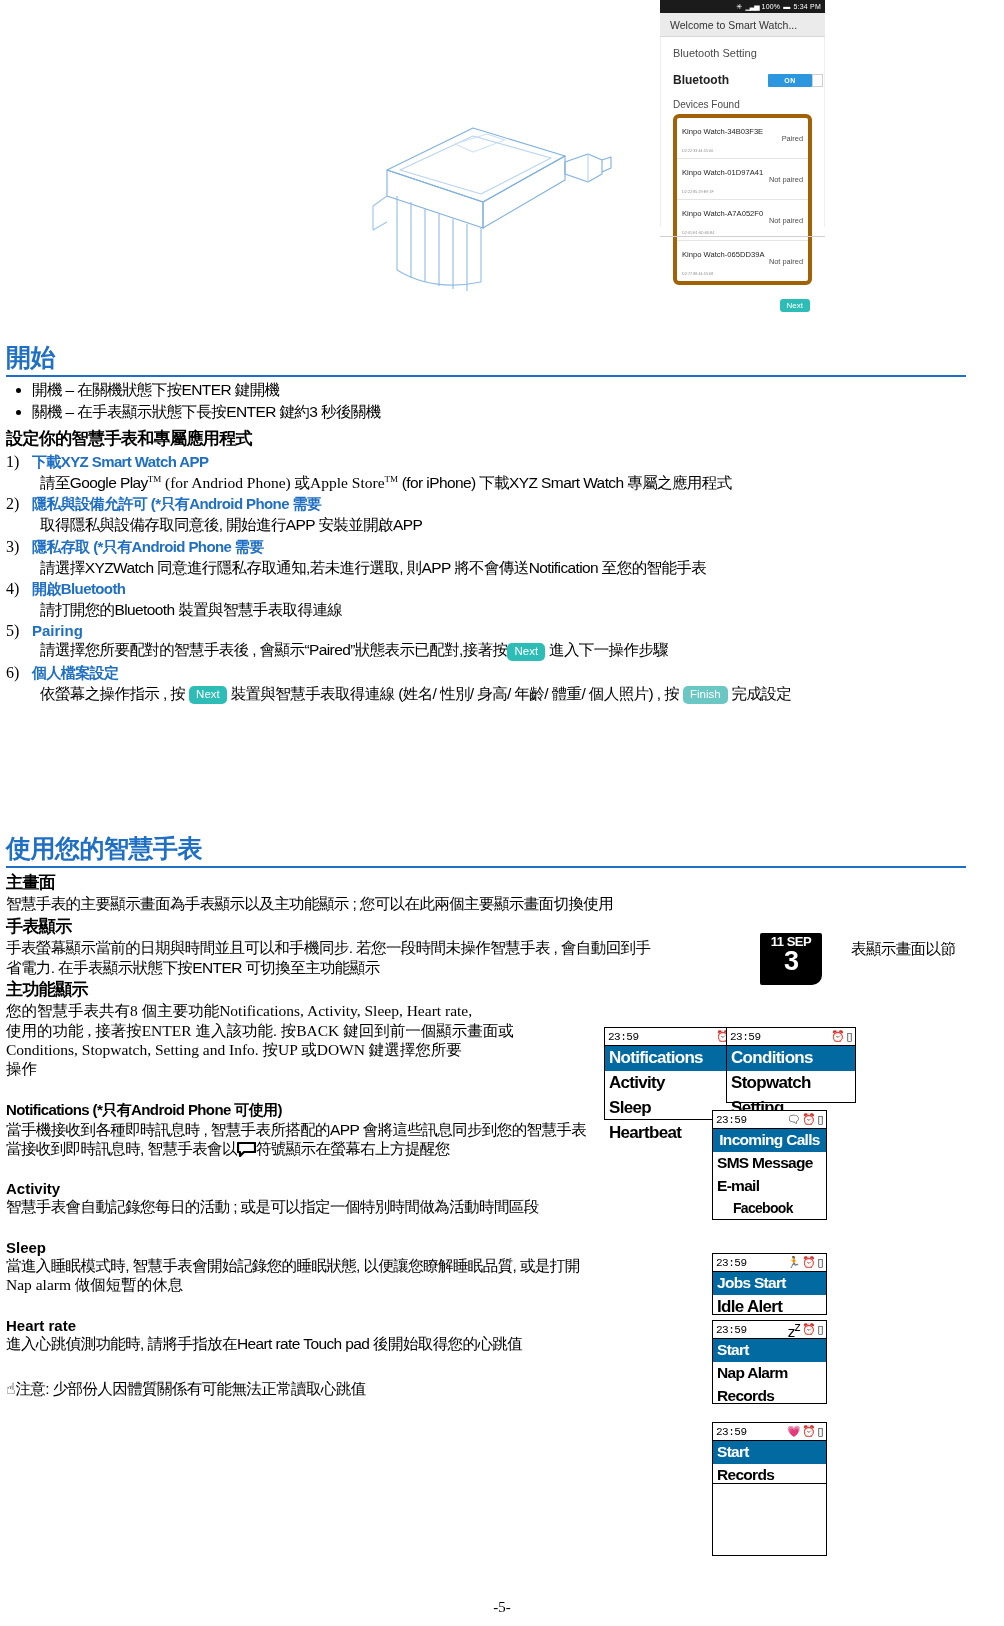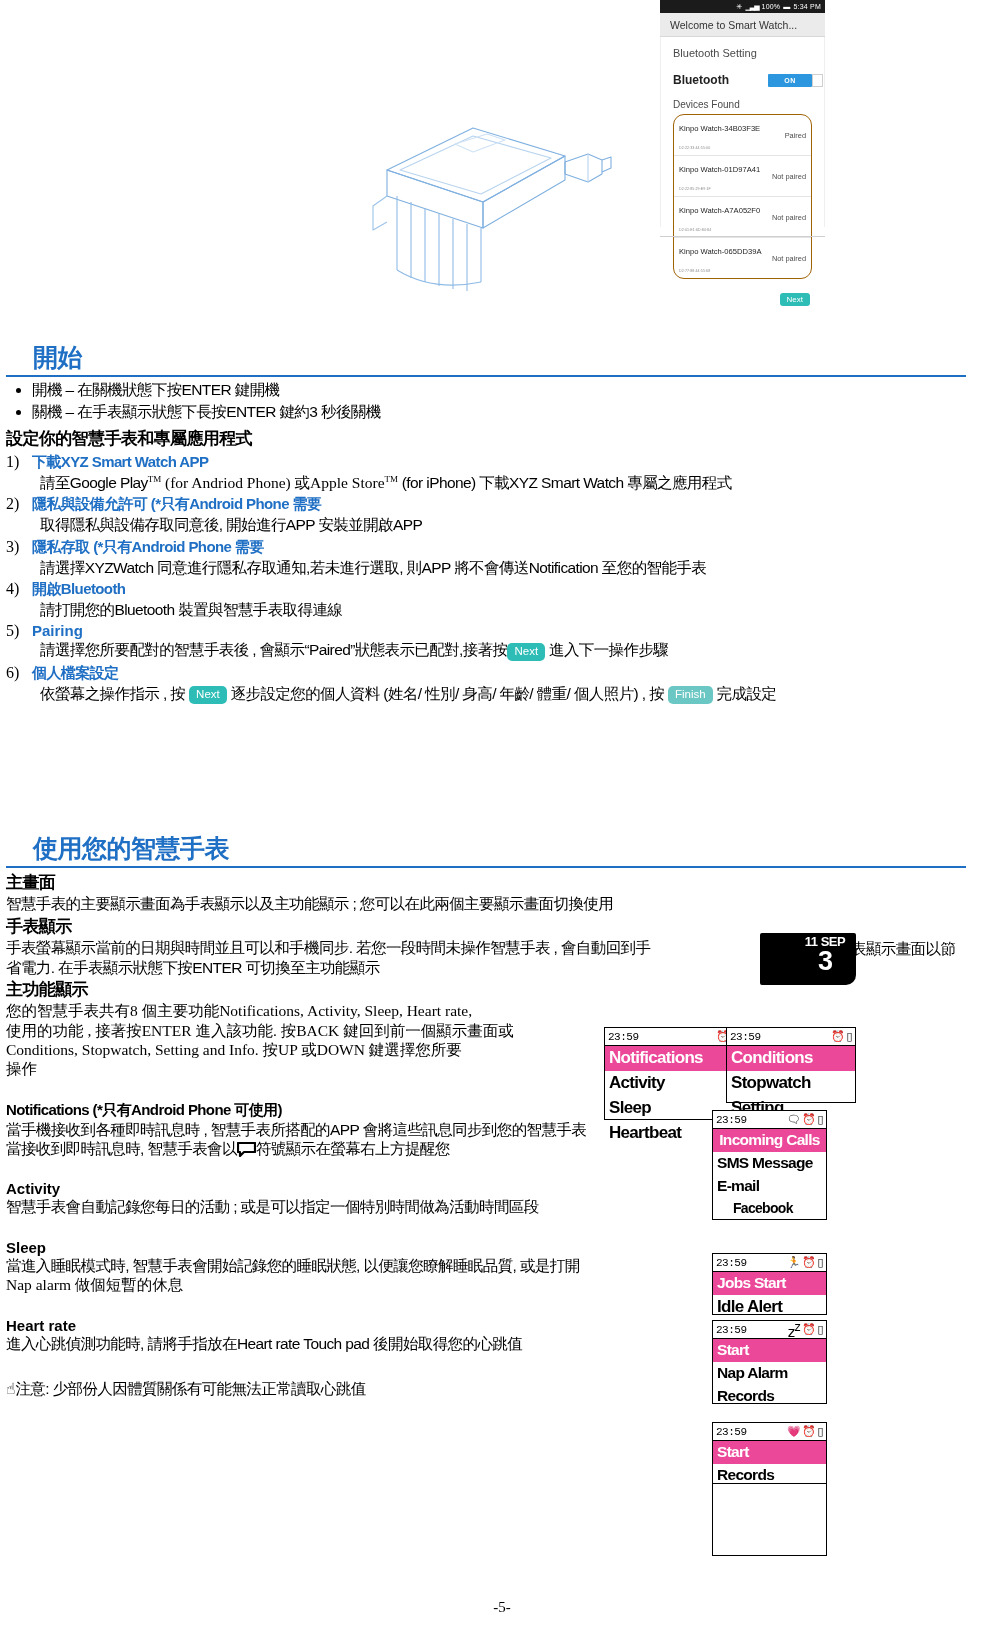--- a/index.html
+++ b/index.html
@@ -32,38 +32,38 @@
   .ps-row{display:flex;align-items:center;justify-content:space-between;margin-bottom:12px;}
   .ps-bt{font-size:12px;font-weight:bold;color:#222;}
   .ps-toggle{
     width:44px;height:13px;background:#2c97de;border-radius:1px;
     color:#fff;font-size:7px;font-weight:bold;display:flex;align-items:center;
     justify-content:center;letter-spacing:.5px;position:relative;
   }
   .ps-toggle::after{content:"";position:absolute;right:-11px;top:0;width:11px;height:13px;
     background:#fff;border:1px solid #cfcfcf;box-sizing:border-box;}
   .ps-h2{font-size:10px;color:#4a4a4a;margin:2px 0 4px 0;}
-  .ps-list{border:1px solid #a16207;border-radius:11px;overflow:hidden;}
+  .ps-list{border:4px solid #a16207;border-radius:6px;overflow:hidden;}
   .ps-item{display:flex;align-items:center;justify-content:space-between;
     padding:2px 5px 2px 5px;border-bottom:1px solid #e4e4e4;}
   .ps-item:last-child{border-bottom:none;align-items:center;}
   .ps-name{font-size:7.6px;color:#232323;line-height:1.15;}
   .ps-mac{font-size:3.6px;color:#8a8a8a;letter-spacing:.1px;}
   .ps-state{font-size:7.4px;color:#4d4d4d;white-space:nowrap;padding-left:4px;}
   .ps-next-wrap{display:flex;justify-content:flex-end;padding:14px 2px 0 0;}
   .ps-next{
     background:#2ebdb6;color:#fff;font-size:8px;padding:2px 7px;border-radius:3px;
     font-family:"Liberation Sans", sans-serif;
   }
   .ps-rule{position:absolute;left:0;top:236px;width:165px;border-top:1px solid #cfcfcf;}
 
   
   .h-blue{
     color:#1f6fc4;font-weight:bold;font-family:Liberation Sans, sans-serif;
-    font-size:25px;letter-spacing:-.5px;margin-left:27px;
+    font-size:25px;letter-spacing:-.5px;
   }
   .rule{border-bottom:2px solid #1f6fc4;margin-top:1px;}
   .h-black{
     font-weight:bold;font-family:"Liberation Sans", sans-serif;font-size:17px;
     letter-spacing:-.5px;color:#000;
   }
   .h-sub{
     color:#1f6fc4;font-weight:bold;font-family:"Liberation Sans", sans-serif;font-size:15px;
   }
   .h-sec{font-weight:bold;font-family:"Liberation Sans", sans-serif;font-size:15px;color:#000;}
@@ -77,42 +77,42 @@
     display:inline-block;background:#2ebdb6;color:#fff;border-radius:5px;
     font-family:"Liberation Sans", sans-serif;font-size:11.5px;
     padding:1px 7px;vertical-align:middle;line-height:1.35;
   }
   .chip.lite{background:#6bc7c3;}
 
   
   .datebadge{
     position:absolute;left:760px;top:933px;width:62px;height:52px;background:#000;color:#fff;
     font-family:"Liberation Sans", sans-serif;border-radius:2px 2px 10px 2px;
-    display:flex;flex-direction:column;align-items:center;justify-content:flex-start;padding-left:34px;
+    display:flex;flex-direction:column;align-items:center;justify-content:flex-start;
   }
   .datebadge .d1{font-size:13px;font-weight:bold;letter-spacing:-.5px;margin-top:1px;}
   .datebadge .d2{font-size:27px;font-weight:bold;line-height:.95;letter-spacing:-1px;}
 
   
   .lcd{
     position:absolute;background:#fff;border:1.5px solid #000;
     font-family:"Liberation Sans", sans-serif;box-sizing:border-box;
   }
   .lcd .bar{
     display:flex;align-items:center;justify-content:space-between;
     padding:0 3px;height:17px;border-bottom:1.5px solid #000;font-size:11px;
     font-family:"Liberation Mono", monospace;letter-spacing:-.5px;
   }
   .lcd .bar .icons{display:flex;align-items:center;gap:2px;font-size:11px;
     font-family:"DejaVu Sans", sans-serif;}
   .lcd .row{
     font-size:17px;font-weight:bold;padding:1px 4px;letter-spacing:-.7px;
     line-height:1.35;white-space:nowrap;
   }
-  .lcd .row.sel{background:#ec4899;color:#fff;}
+  .lcd .row.sel{background:#0369a1;color:#fff;}
 
   .note-sym{font-family:"DejaVu Sans", sans-serif;}
   .pgnum{
     position:absolute;left:0;right:0;bottom:10px;text-align:center;
     font-size:15px;font-family:"Liberation Serif", serif;
   }
   .bubble-inline{display:inline-block;width:19px;height:15px;vertical-align:-3px;}
 </style>
 </head>
 <body>
@@ -250,21 +250,21 @@
         <div style="flex:1;">
           <div class="h-sub">Pairing</div>
           <div class="body-t" style="margin:1px 0 3px 8px;"><span class="cjk">請選擇您所要配對的智慧手表後 , 會顯示“Paired”狀態表示已配對,接著按</span><span class="chip">Next</span> <span class="cjk">進入下一操作步驟</span></div>
         </div>
       </div>
 
       <div style="display:flex;">
         <div style="width:26px;">6)</div>
         <div style="flex:1;">
           <div class="h-sub cjk">個人檔案設定</div>
-          <div class="body-t" style="margin:1px 0 3px 8px;"><span class="cjk">依螢幕之操作指示 , 按</span> <span class="chip">Next</span> <span class="cjk">逐步設定您的個人資料 (姓名/ 性別/ 身高/ 年齡/ 體重/ 個人照片) , 按</span> <span class="chip lite">Finish</span> <span class="cjk">完成設定</span></div>
+          <div class="body-t" style="margin:1px 0 3px 8px;"><span class="cjk">依螢幕之操作指示 , 按</span> <span class="chip">Next</span> <span class="cjk">裝置與智慧手表取得連線 (姓名/ 性別/ 身高/ 年齡/ 體重/ 個人照片) , 按</span> <span class="chip lite">Finish</span> <span class="cjk">完成設定</span></div>
         </div>
       </div>
 
     </div>
   </div>
 
   <div style="position:absolute;left:6px;top:832px;width:960px;">
     <div class="h-blue">使用您的智慧手表</div>
     <div class="rule"></div>
 

